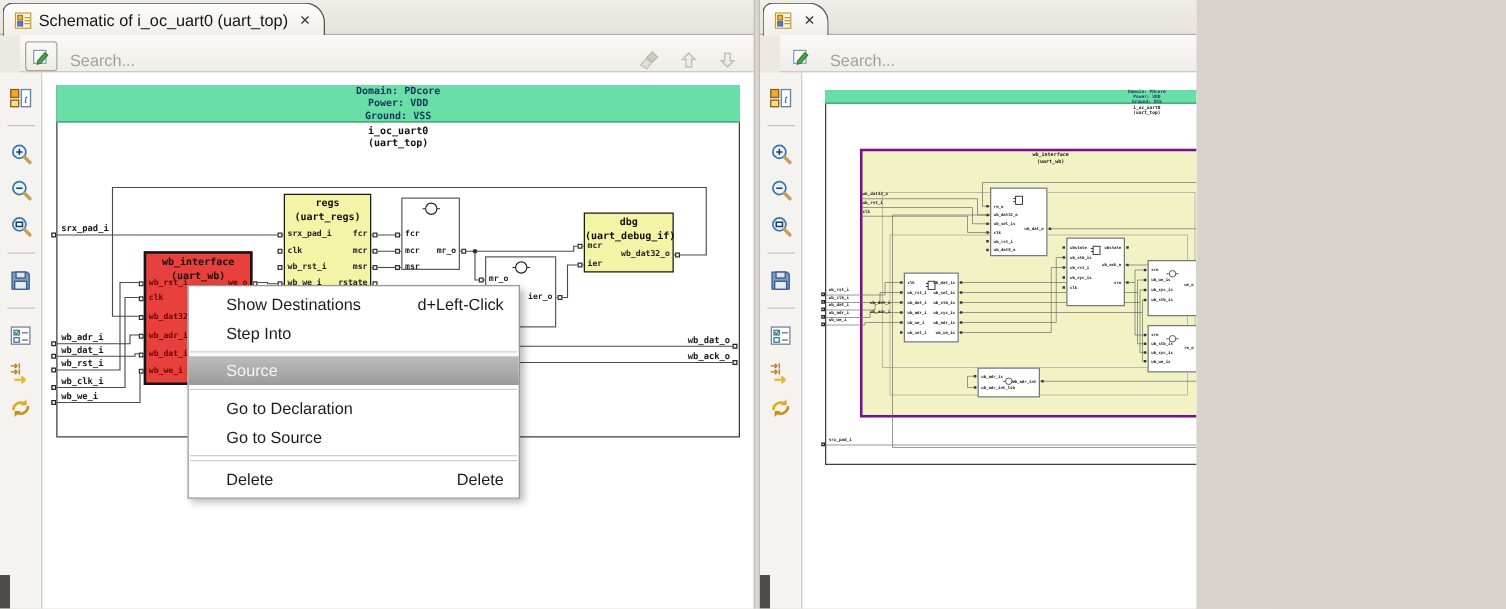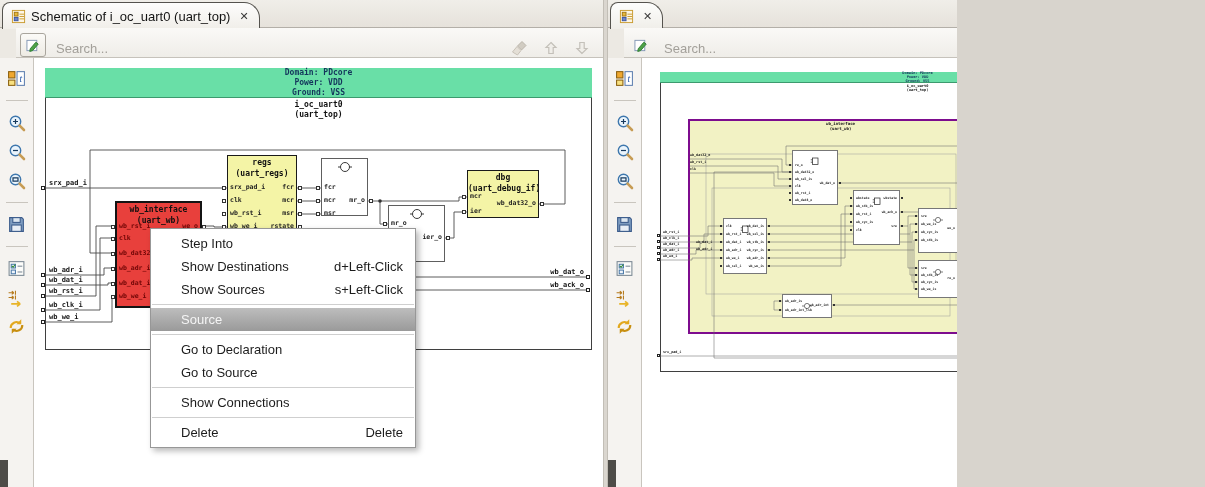--- a/index.html
+++ b/index.html
@@ -676,50 +676,42 @@
           <div class="fs" style="left: 48px; top: 96.45px;">wb_dat32_o</div>
           <div class="fs" style="left: 48px; top: 103.45px;">wb_rst_i</div>
           <div class="fs" style="left: 48px; top: 110.45px;">clk</div>
         </div>
     </div>
     <div class="darkstrip"></div>
   </div>
 
   <div class="ctx">
     <div class="mi">
+      <span>Show Destinations</span>
+      <span class="ma">d+Left-Click</span>
+    </div>
+    <div class="mi">
       <span>Step Into</span>
       <span class="ma"></span>
-    </div>
-    <div class="mi">
-      <span>Show Destinations</span>
-      <span class="ma">d+Left-Click</span>
-    </div>
-    <div class="mi">
-      <span>Show Sources</span>
-      <span class="ma">s+Left-Click</span>
     </div>
     <div class="msep"></div>
     <div class="mi hl">
       <span>Source</span>
       <span class="ma"></span>
     </div>
     <div class="msep"></div>
     <div class="mi">
       <span>Go to Declaration</span>
       <span class="ma"></span>
     </div>
     <div class="mi">
       <span>Go to Source</span>
       <span class="ma"></span>
     </div>
     <div class="msep"></div>
-    <div class="mi">
-      <span>Show Connections</span>
-      <span class="ma"></span>
-    </div>
     <div class="msep"></div>
     <div class="mi">
       <span>Delete</span>
       <span class="ma">Delete</span>
     </div>
   </div>
 
 </div>
 
 </body></html>

